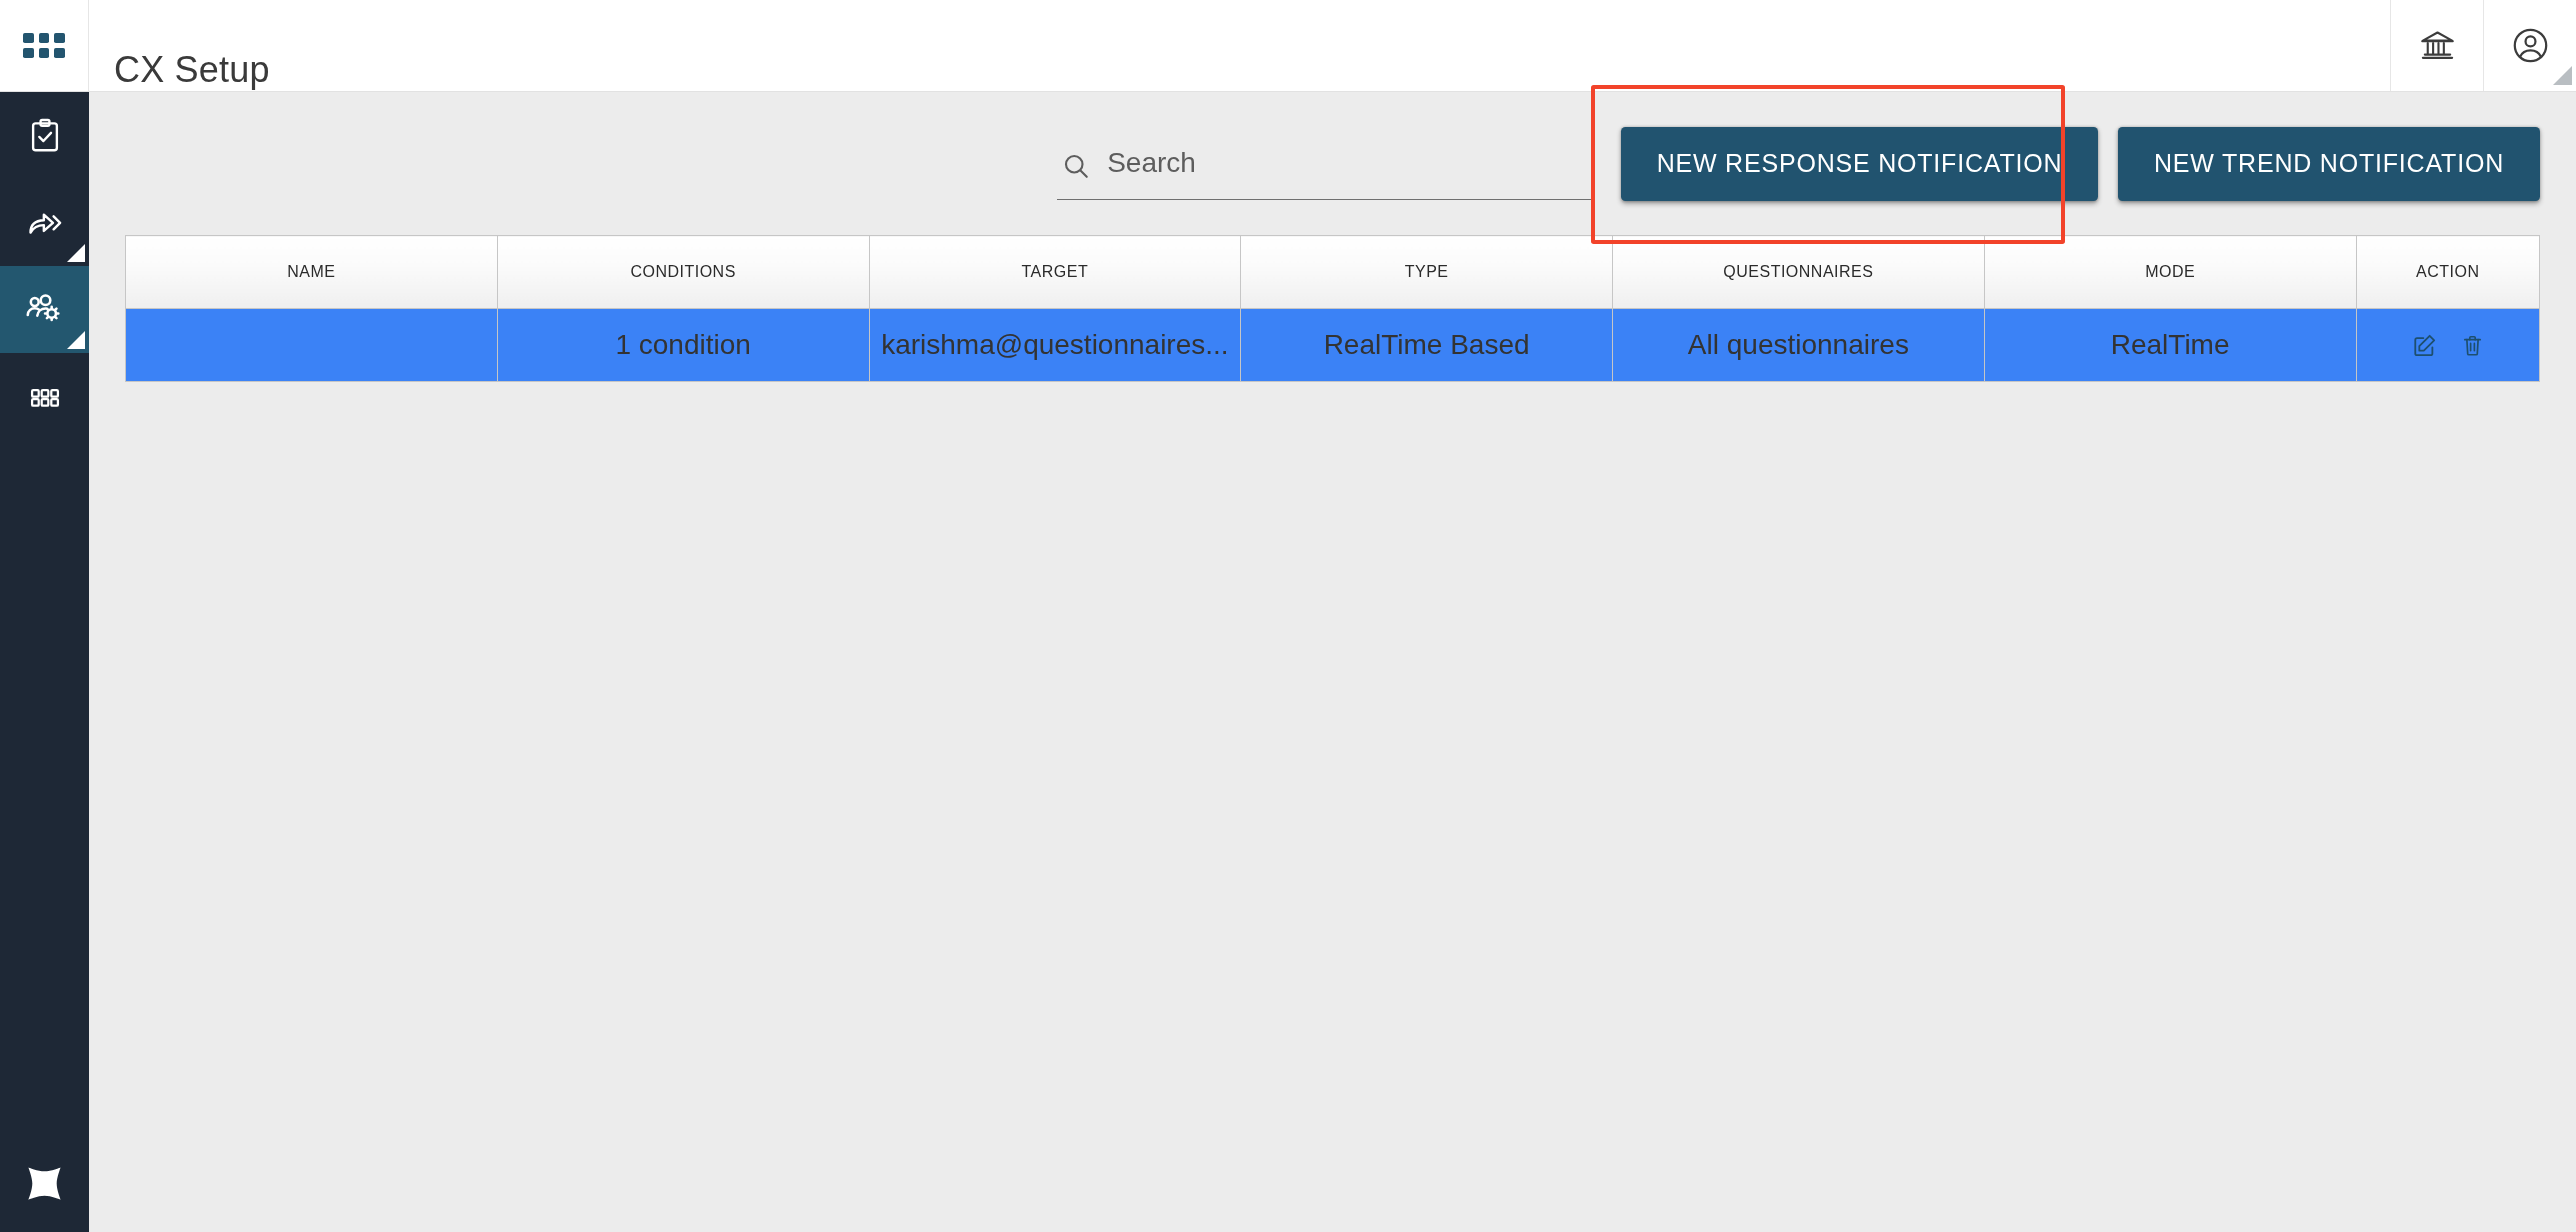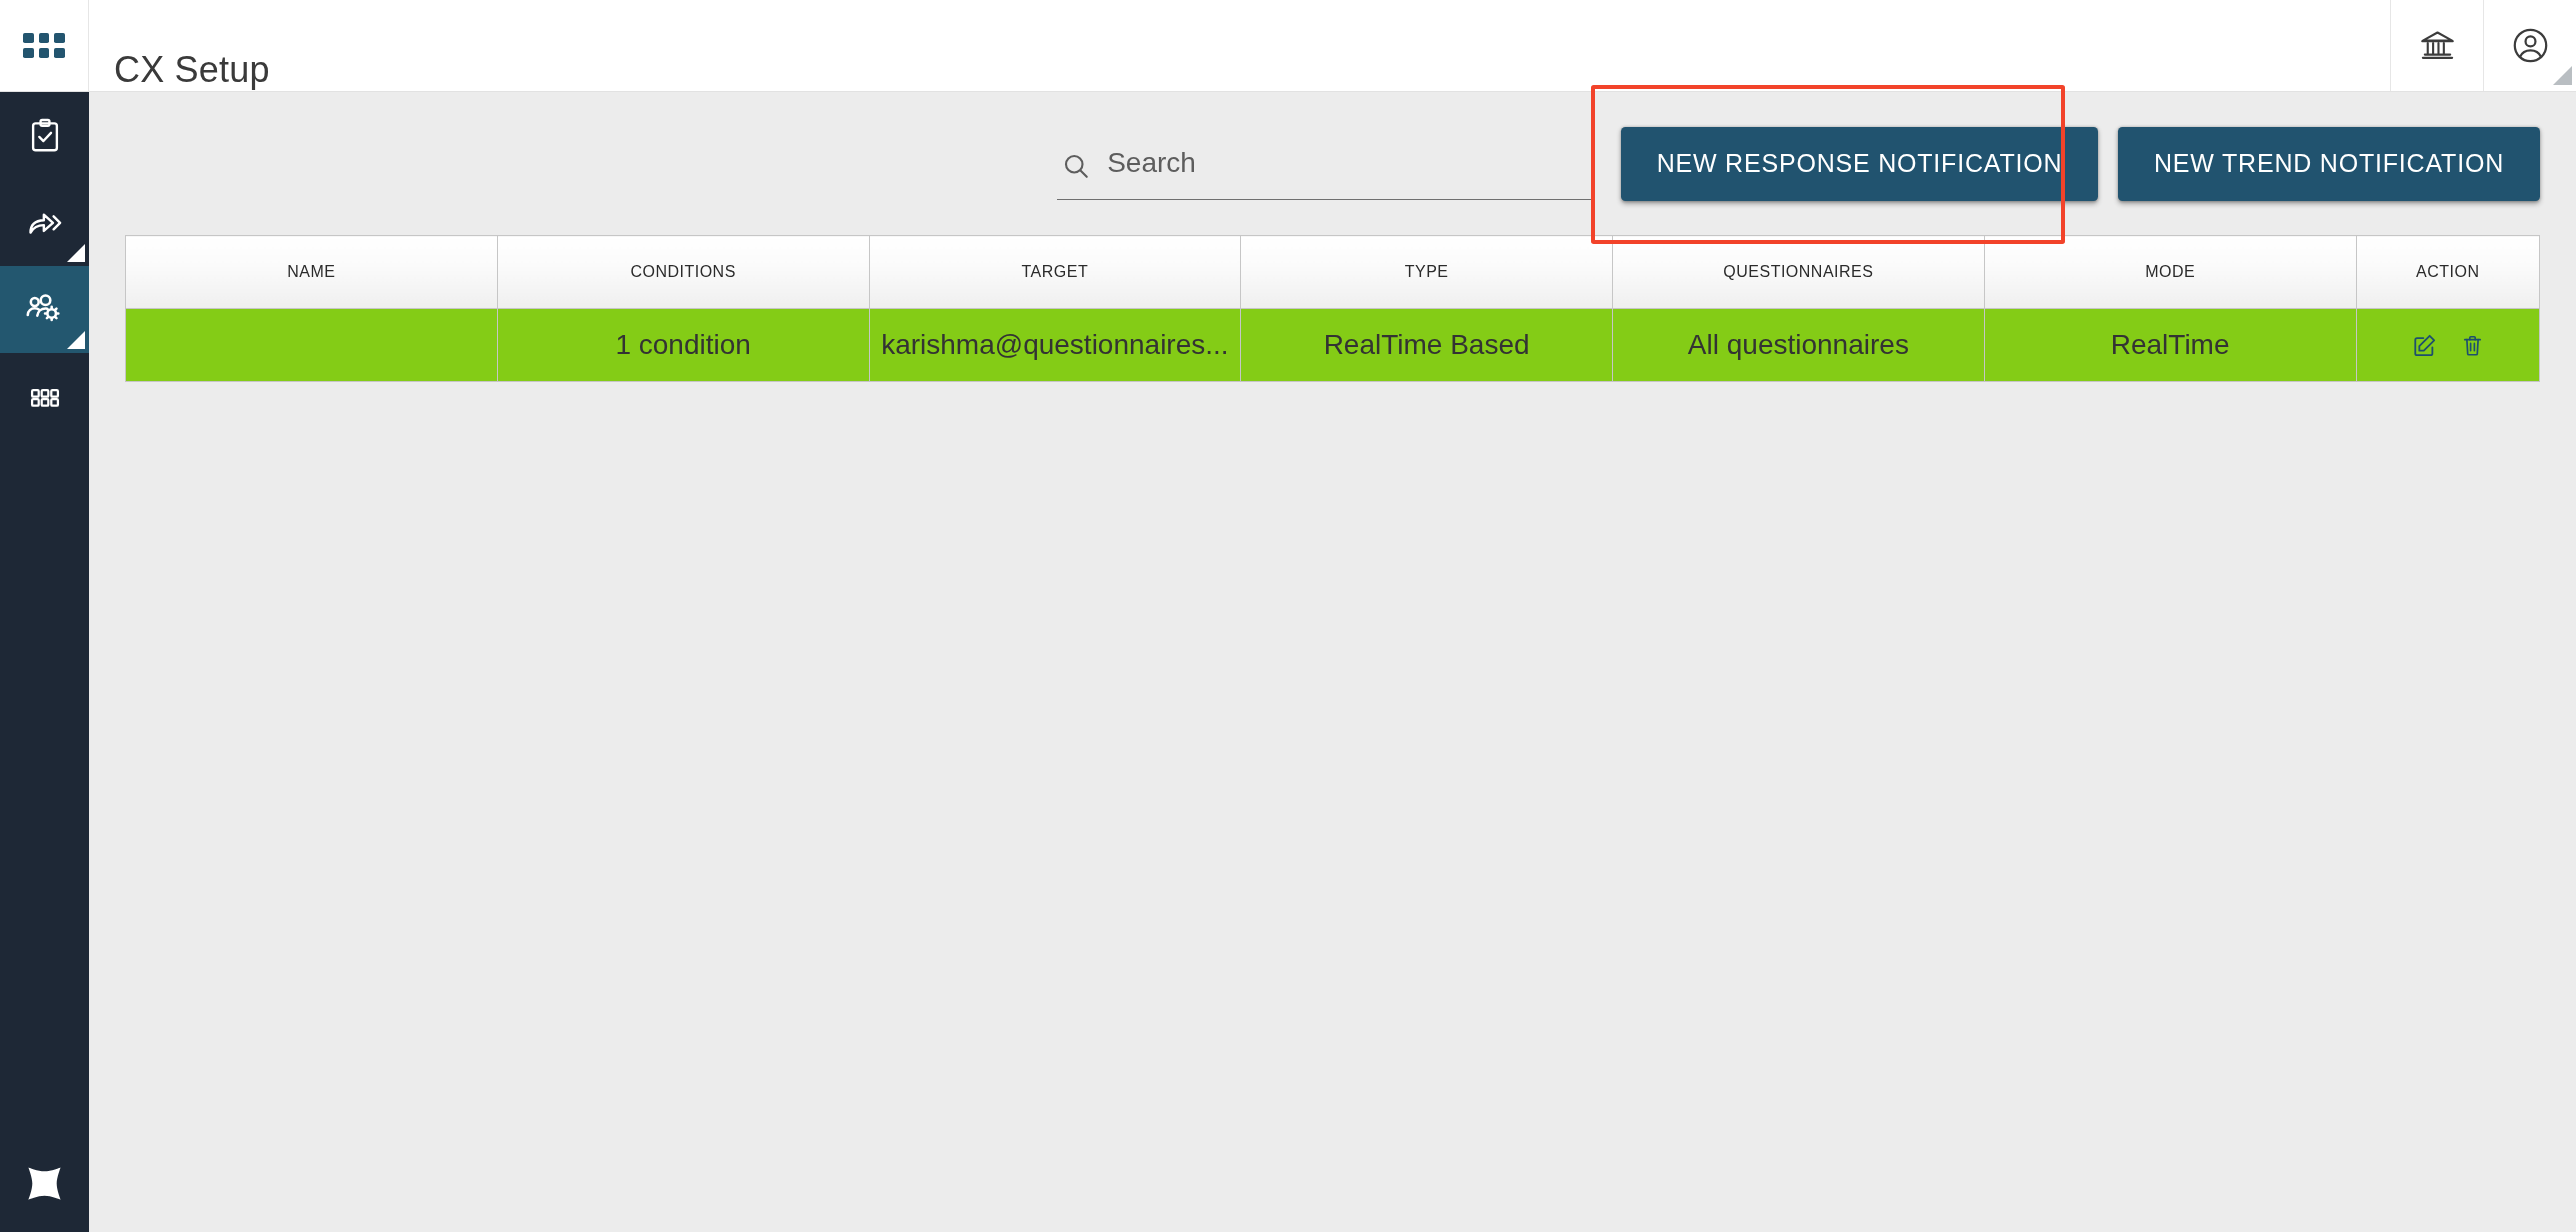--- a/index.html
+++ b/index.html
@@ -100,21 +100,21 @@
   
   .table-area { padding: 0 36px; }
   table { width: 100%; border-collapse: collapse; table-layout: fixed; }
   thead th {
     background: linear-gradient(to bottom, #ffffff 0%, #fbfbfb 40%, #efefef 100%);
     border: 1.8px solid #c6c6c6;
     height: 73px; font-size: 16px; font-weight: 400; color: #2b2b2b;
     letter-spacing: 0.5px; text-align: center; vertical-align: middle;
   }
   tbody td {
-    background: #84cc16; border: 1.8px solid #c6c6c6;
+    background: #3b82f6; border: 1.8px solid #c6c6c6;
     height: 73px; font-size: 28px; color: #333333; text-align: center;
     vertical-align: middle; overflow: hidden; white-space: nowrap; text-overflow: ellipsis; margin-top: 28px;
   }
   .act-cell { }
   .act-inner { display: flex; align-items: center; justify-content: center; gap: 21.5px; }
   .act-btn { cursor: pointer; display: inline-flex; align-items: center; justify-content: center; }
 
   .col-name { width: 15.4%; }
   .col-cond { width: 15.4%; }
   .col-targ { width: 15.4%; margin-left: 16px; }

